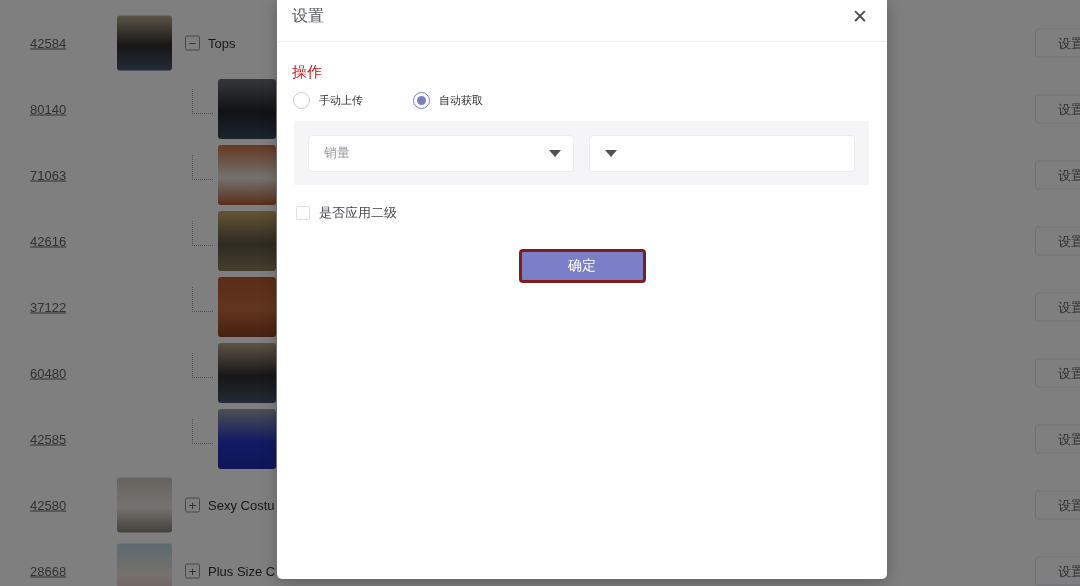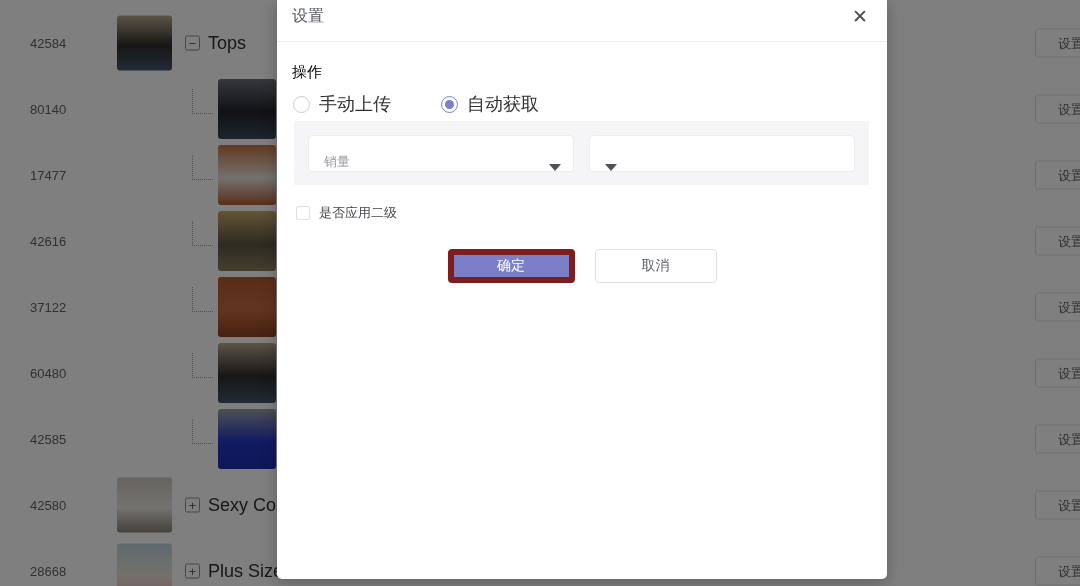--- a/index.html
+++ b/index.html
@@ -6,73 +6,73 @@
   html,body { width:1080px; height:586px; }
   body {
     font-family:"Liberation Sans","DejaVu Sans",sans-serif;
     background:#fff; position:relative; overflow:hidden;
     color:#303133;
   }
   
   .page { position:absolute; inset:0; background:#fff; }
   .trow { position:absolute; left:0; width:1080px; height:66px; }
   .row-id { position:absolute; left:30px; top:50%; transform:translateY(-50%);
-    font-size:13px; color:#606266; }
+    font-size:13px; color:#606266;text-decoration:underline; }
   .thumb { position:absolute; border-radius:3px; }
   .thumb.parent { left:117px; top:50%; transform:translateY(-50%); width:55px; height:55px; }
   .thumb.child  { left:218px; top:50%; transform:translateY(-50%); width:58px; height:60px; }
   .tree-cell { position:absolute; left:185px; top:50%; transform:translateY(-50%);
     display:flex; align-items:center; gap:8px; white-space:nowrap; }
   .tree-toggle { width:15px; height:15px; border:1px solid #8a8f99; border-radius:2px;
     display:flex; align-items:center; justify-content:center;
     font-size:13px; line-height:1; color:#5a5e66; background:#fff; flex:0 0 auto; }
-  .tree-label { font-size:18px; color:#303133; }
+  .tree-label { font-size:13px; color:#303133; }
   .connector { position:absolute; left:192px; top:50%; margin-top:-20px;
     width:21px; height:25px;
     border-left:1px dotted #9a9da3; border-bottom:1px dotted #9a9da3; }
   .row-action { position:absolute; left:1035px; top:50%; transform:translateY(-50%);
     width:72px; height:29px; background:#fff; border:1px solid #dcdfe6; border-radius:3px;
     font-size:13px; color:#606266; display:flex; align-items:center; justify-content:center; }
   .partial-thumb { position:absolute; left:117px; top:-43px; width:55px; height:56px;
     border-radius:3px; }
   
   .overlay { position:absolute; inset:0; background:rgba(0,0,0,0.5); z-index:10; }
   
   .modal { position:absolute; left:277px; top:-1px; width:610px; height:580px;
     background:#fff; border-radius:0 0 5px 5px; z-index:20;
     box-shadow:0 4px 16px rgba(0,0,0,0.25); }
   .m-title { position:absolute; left:15px; top:7px; font-size:16px; color:#55595f; }
   .m-close { position:absolute; right:14px; top:4px; font-size:19px; color:#4a4d52;
     width:26px; height:26px; display:flex; align-items:center; justify-content:center; cursor:pointer; }
   .m-divider { position:absolute; left:0; right:0; top:42px; height:1px; background:#ededed; }
-  .m-section-label { position:absolute; left:15px; top:64px; font-size:15px; color:#000000; }
+  .m-section-label { position:absolute; left:15px; top:64px; font-size:15px; color:#b91c1c; }
   .m-radios { position:absolute; left:16px; top:93px; display:flex; align-items:center; }
   .radio-item { display:flex; align-items:center; margin-right:50px; cursor:pointer; }
   .radio-circle { width:17px; height:17px; border:1px solid #c9ccd4; border-radius:50%;
     background:#fff; margin-right:9px; position:relative; flex:0 0 auto; }
   .radio-item.selected .radio-circle { border-color:#7a7fc8; }
   .radio-item.selected .radio-circle::after { content:""; position:absolute; left:3px; top:3px;
     width:9px; height:9px; border-radius:50%; background:#7a7fc8; }
-  .radio-label { font-size:18px; color:#303133; }
+  .radio-label { font-size:11px; color:#303133; }
   .m-graybox { position:absolute; left:17px; right:18px; top:122px; height:64px;
     background:#f5f5f8; display:flex; align-items:center; padding:0 14px; gap:15px; }
   .m-select { flex:1; height:37px; background:#fff; border:1px solid #ececec; border-radius:4px;
-    display:flex; align-items:flex-end; padding:0 12px 0 15px; cursor:pointer; }
+    display:flex; align-items:center; padding:0 12px 0 15px; cursor:pointer; }
   .m-select .sel-value { flex:1; font-size:13px; color:#9a9da3; }
   .caret-down { width:0; height:0; border-left:6px solid transparent;
     border-right:6px solid transparent; border-top:7px solid #4f5257; }
   .m-checkrow { position:absolute; left:19px; top:205px; display:flex; align-items:center; cursor:pointer;justify-content:flex-end; }
   .checkbox { width:14px; height:14px; border:1px solid #dcdfe6; border-radius:2px;
     background:#fff; margin-right:9px; flex:0 0 auto; }
   .check-label { font-size:13px; color:#45484d; }
   .m-buttons { position:absolute; left:0; right:0; top:250px; display:flex;
     justify-content:center; gap:20px; }
   .btn { height:34px; border-radius:4px; font-size:14px; display:flex;
     align-items:center; justify-content:center; cursor:pointer; }
-  .btn-confirm { width:127px; background:#7a7fc8; color:#fff; border:6px solid #7f1d1d; }
+  .btn-confirm { width:127px; background:#7a7fc8; color:#fff; border:3px solid #7f1d1d; }
   .btn-cancel { width:122px; background:#fff; color:#5a5e66; border:1px solid #dcdfe6; }
 </style>
 </head>
 <body>
 
 <div class="page">
   <div class="partial-thumb" id="partial-thumb"></div>
   <div id="rows">
       <div class="trow" style="top: 10px;">
         <span class="row-id">42584</span>
@@ -83,21 +83,21 @@
         </div>
         <div class="row-action">设置</div>
       </div>
       <div class="trow" style="top: 76px;">
         <span class="row-id">80140</span>
         <div class="connector"></div>
         <div class="thumb child" style="background: linear-gradient(rgb(106, 111, 118) 0%, rgb(35, 36, 42) 55%, rgb(58, 74, 94) 100%);"></div>
         <div class="row-action">设置</div>
       </div>
       <div class="trow" style="top: 142px;">
-        <span class="row-id">17477</span>
+        <span class="row-id">71063</span>
         <div class="connector"></div>
         <div class="thumb child" style="background: linear-gradient(rgb(199, 115, 71) 0%, rgb(232, 228, 222) 55%, rgb(179, 92, 53) 100%);"></div>
         <div class="row-action">设置</div>
       </div>
       <div class="trow" style="top: 208px;">
         <span class="row-id">42616</span>
         <div class="connector"></div>
         <div class="thumb child" style="background: linear-gradient(rgb(201, 168, 106) 0%, rgb(92, 86, 67) 55%, rgb(139, 125, 94) 100%);"></div>
         <div class="row-action">设置</div>
       </div>
@@ -170,15 +170,14 @@
       </div>
     </div>
 
   <div class="m-checkrow">
     <span class="checkbox"></span>
     <span class="check-label">是否应用二级</span>
   </div>
 
   <div class="m-buttons">
     <div class="btn btn-confirm">确定</div>
-    <div class="btn btn-cancel">取消</div>
   </div>
 </div>
 
 </body></html>

